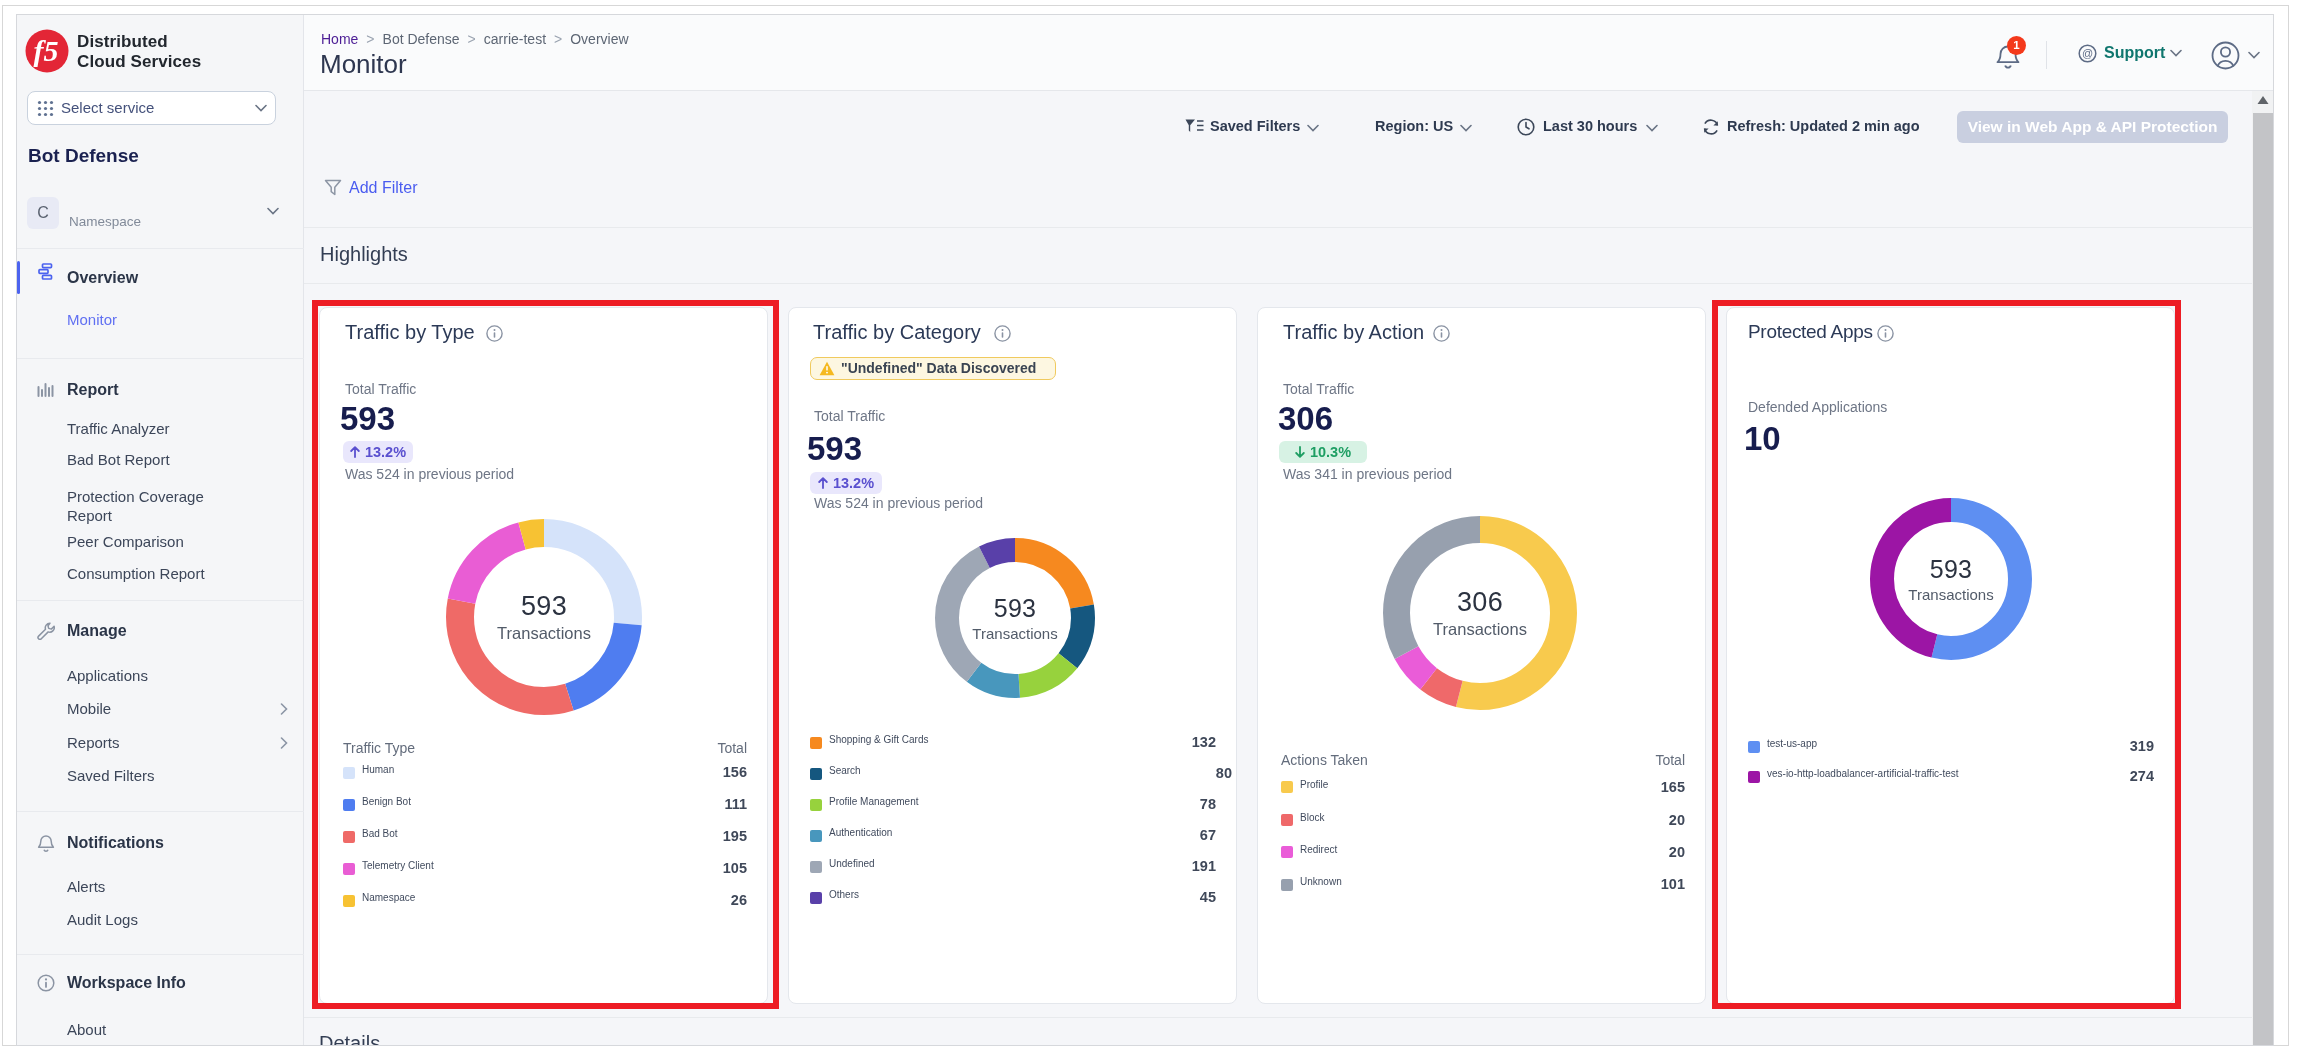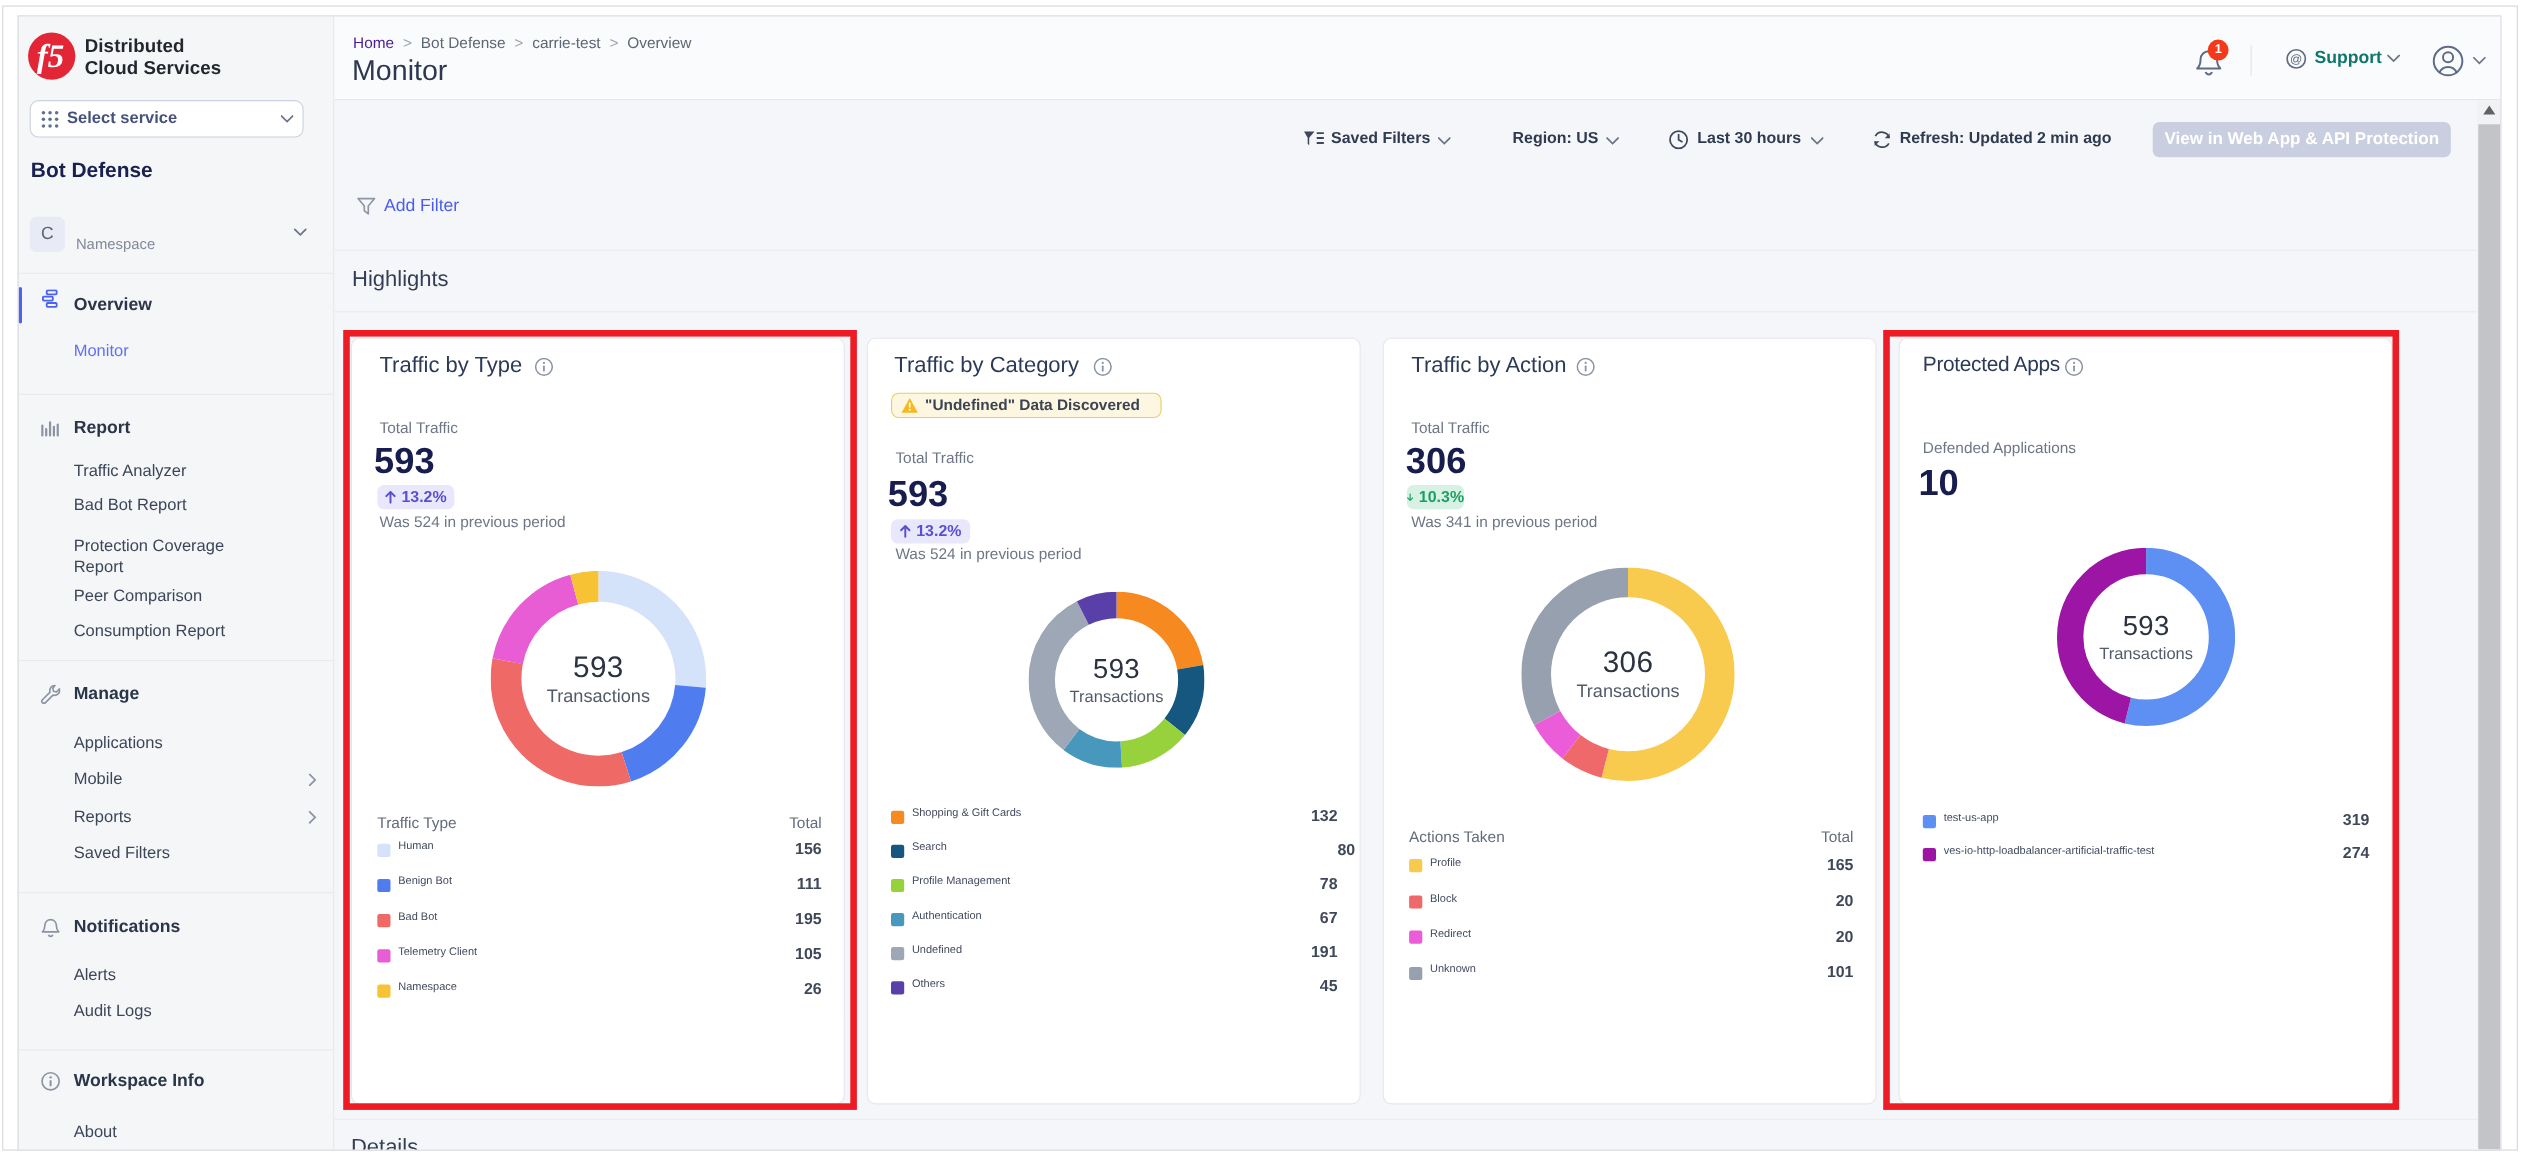--- a/index.html
+++ b/index.html
@@ -5,21 +5,21 @@
 * { margin:0; padding:0; box-sizing:border-box; }
 html,body { width:2302px; height:1051px; background:#ffffff; font-family:"Liberation Sans", sans-serif; overflow:hidden; }
 body { position:relative; }
 .abs { position:absolute; }
 .outer-frame { left:2px; top:5px; width:2287px; height:1041px; border:1px solid #d7d7d7; }
 .app { left:16px; top:14px; width:2258px; height:1032px; border:1px solid #d6d8dc; background:#f5f6f9; overflow:hidden; }
 
 .sidebar { left:0; top:0; width:287px; height:1030px; background:#f5f6f8; border-right:1px solid #e3e5ea; }
 .logo-text { left:60px; top:17px; font-size:17px; font-weight:bold; color:#22272e; line-height:20px; letter-spacing:0.1px; }
 .sel-svc { left:10px; top:76px; width:249px; height:34px; background:#fff; border:1px solid #c9d2de; border-radius:8px; }
-.sel-svc-txt { left:44px; top:84px; font-size:15px; color:#44517b; font-weight:700;text-align:right; }
+.sel-svc-txt { left:44px; top:84px; font-size:15px; color:#44517b; font-weight:400;text-align:right; }
 .bot-def { left:11px; top:130px; font-size:19px; font-weight:bold; color:#1a2150; }
 .ns-chip { left:10px; top:182px; width:32px; height:32px; background:#e8eaf5; border-radius:6px; color:#5a6270; font-size:16px; text-align:center; line-height:32px; }
 .ns-label { left:52px; top:199px; font-size:13.5px; color:#818a99; }
 .sb-div { left:0; width:287px; height:1px; background:#e8eaee; }
 .nav-head { font-size:16px; font-weight:bold; color:#2b3548; left:50px; }
 .nav-item { font-size:15px; color:#3c4659; left:50px; }
 .active-bar { left:0; top:246px; width:3px; height:33px; background:#4c63ef; border-radius:2px; }
 
 .hstrip { left:287px; top:0; width:1971px; height:76px; background:#fafbfc; border-bottom:1px solid #e5e7eb; }
 .crumb { top:16px; left:17px; font-size:14px; color:#5d6674; }
@@ -318,21 +318,21 @@
 
   <div class="abs card" style="left:1240px">
     <div class="abs card-title" style="left:25px;top:13px">Traffic by Action</div>
     <svg class="abs" style="left:175px;top:17px" width="17" height="17" viewBox="0 0 17 17">
         <circle cx="8.5" cy="8.5" r="7.6" fill="none" stroke="#8a93a3" stroke-width="1.4"></circle>
         <circle cx="8.5" cy="4.9" r="1" fill="#8a93a3"></circle>
         <rect x="7.7" y="7.2" width="1.6" height="5.6" rx="0.8" fill="#8a93a3"></rect>
       </svg>
     <div class="abs muted" style="left:25px;top:73px">Total Traffic</div>
     <div class="abs bignum" style="left:20px;top:92px">306</div>
-    <div class="abs badge-down" style="left:21px;top:133px;width:52px;height:22px">
+    <div class="abs badge-down" style="left:21px;top:133px;width:88px;height:22px">
         <svg width="10" height="12" viewBox="0 0 10 12">
           <path d="M5 1 V10.2 M1.2 7 L5 10.8 L8.8 7" fill="none" stroke="#1e9e63" stroke-width="1.8" stroke-linecap="round" stroke-linejoin="round"></path>
         </svg>
         <span>10.3%</span>
       </div>
     <div class="abs muted" style="left:25px;top:158px">Was 341 in previous period</div>
     <svg class="abs" style="left:125px;top:208px" width="194" height="194" viewBox="0 0 194 194">
         <g transform="rotate(-90 97.0 97.0)">
     <circle cx="97.0" cy="97.0" r="83.5" fill="none" stroke="#f8ca4d" stroke-width="27" stroke-dasharray="282.90 524.65" stroke-dashoffset="-0.00"></circle>
     <circle cx="97.0" cy="97.0" r="83.5" fill="none" stroke="#ef696a" stroke-width="27" stroke-dasharray="34.29 524.65" stroke-dashoffset="-282.90"></circle>

